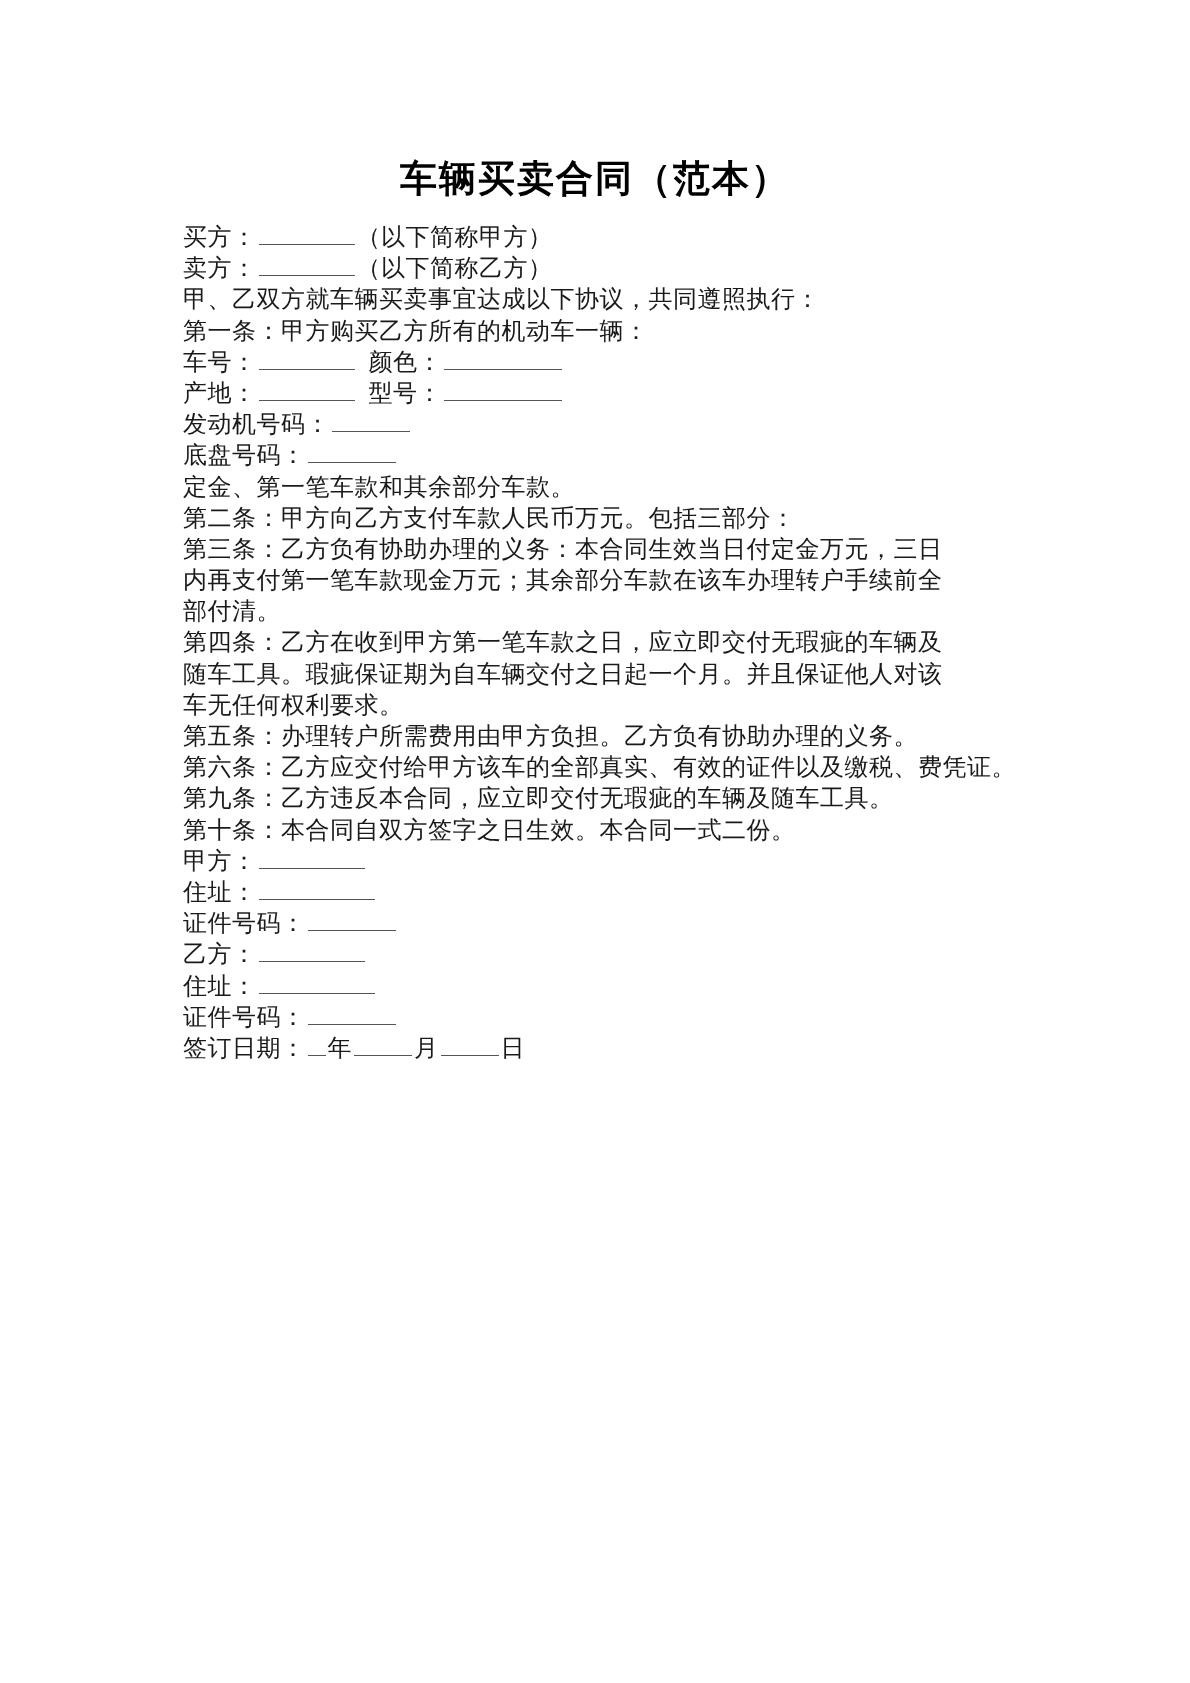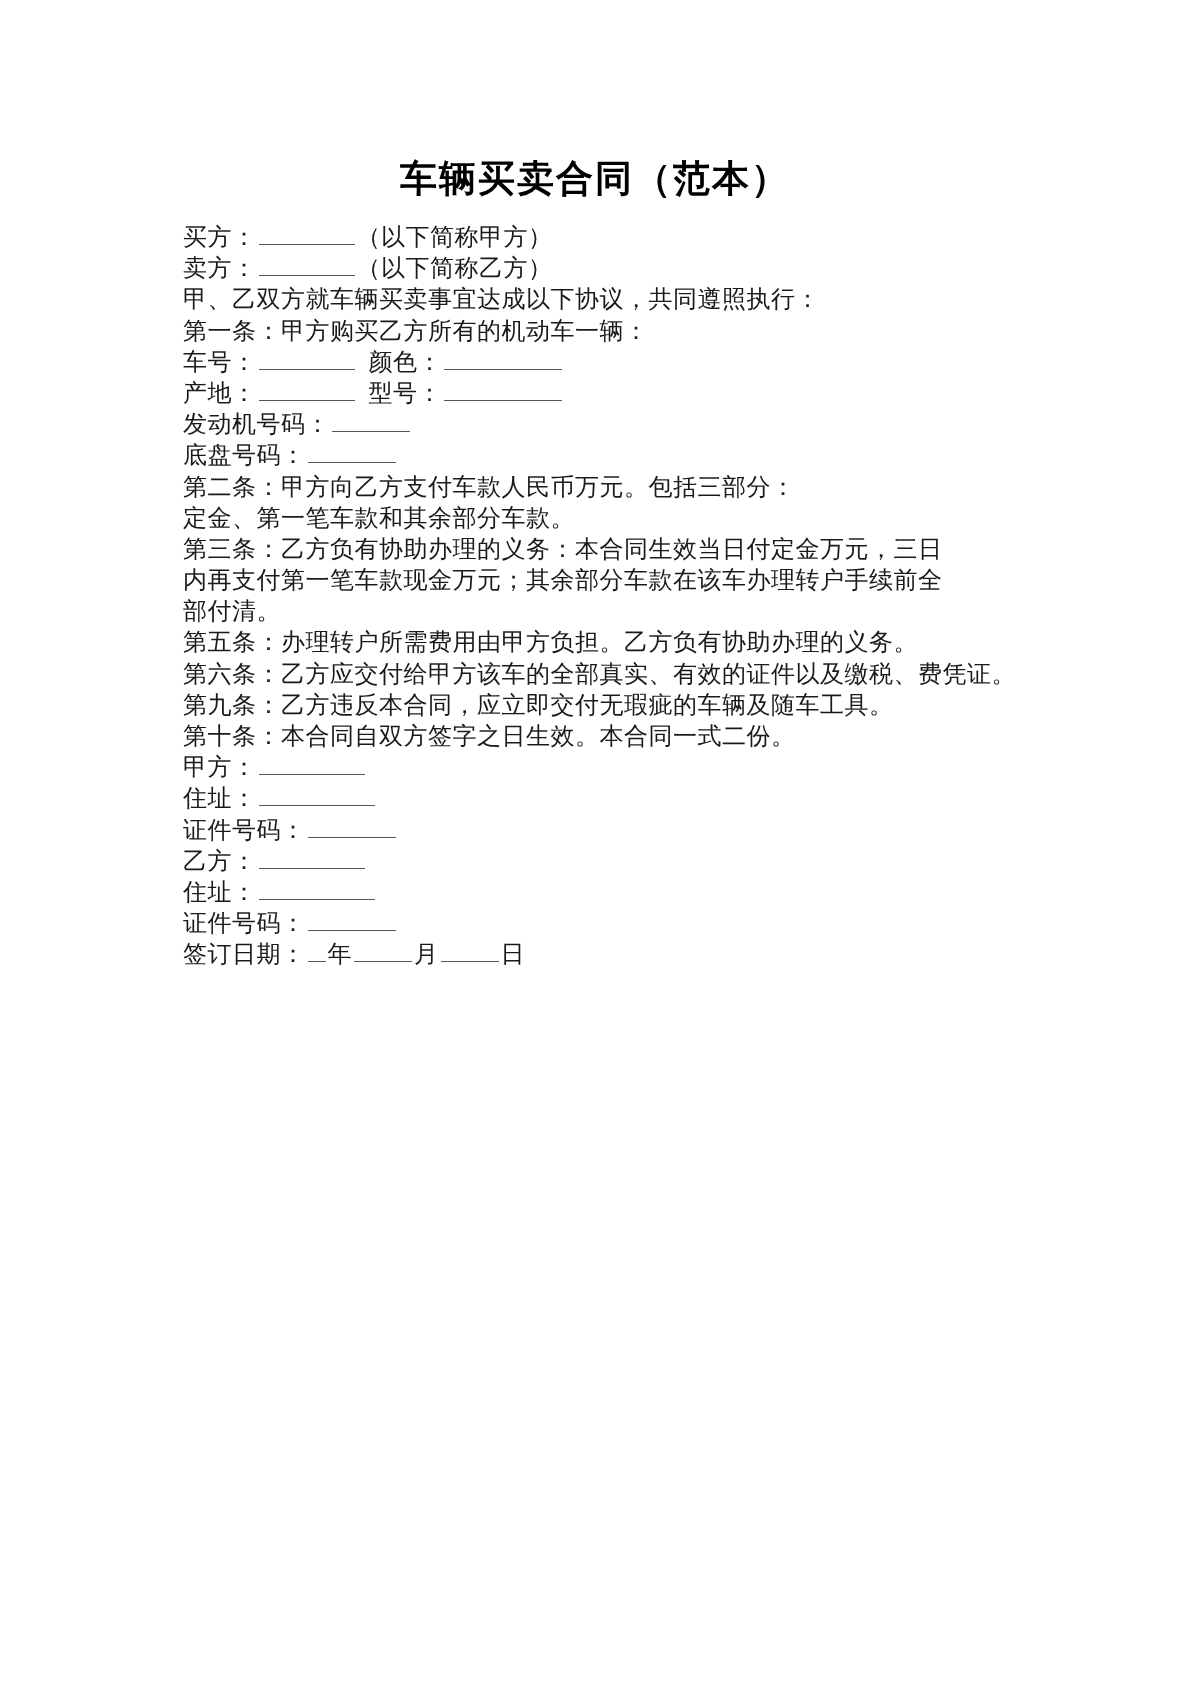--- a/index.html
+++ b/index.html
@@ -34,23 +34,24 @@
     </div>
     <div class="line">
       <span>产地：</span><span class="blank" style="width:96px"></span><span class="sp"></span><span>型号：</span><span class="blank" style="width:118px"></span>
     </div>
     <div class="line">
       <span>发动机号码：</span><span class="blank" style="width:78px"></span>
     </div>
     <div class="line">
       <span>底盘号码：</span><span class="blank" style="width:88px"></span>
     </div>
+    <div class="line">定金、第一笔车款和其余部分车款。</div>
     <div class="line">第二条：甲方向乙方支付车款人民币万元。包括三部分：</div>
-    <div class="line">定金、第一笔车款和其余部分车款。</div>
     <div class="line wrap">第三条：乙方负有协助办理的义务：本合同生效当日付定金万元，三日内再支付第一笔车款现金万元；其余部分车款在该车办理转户手续前全部付清。</div>
+    <div class="line wrap">第四条：乙方在收到甲方第一笔车款之日，应立即交付无瑕疵的车辆及随车工具。瑕疵保证期为自车辆交付之日起一个月。并且保证他人对该车无任何权利要求。</div>
     <div class="line">第五条：办理转户所需费用由甲方负担。乙方负有协助办理的义务。</div>
     <div class="line">第六条：乙方应交付给甲方该车的全部真实、有效的证件以及缴税、费凭证。</div>
     <div class="line">第九条：乙方违反本合同，应立即交付无瑕疵的车辆及随车工具。</div>
     <div class="line">第十条：本合同自双方签字之日生效。本合同一式二份。</div>
 
     <div class="line">
       <span>甲方：</span><span class="blank" style="width:106px"></span>
     </div>
     <div class="line">
       <span>住址：</span><span class="blank" style="width:116px"></span>

